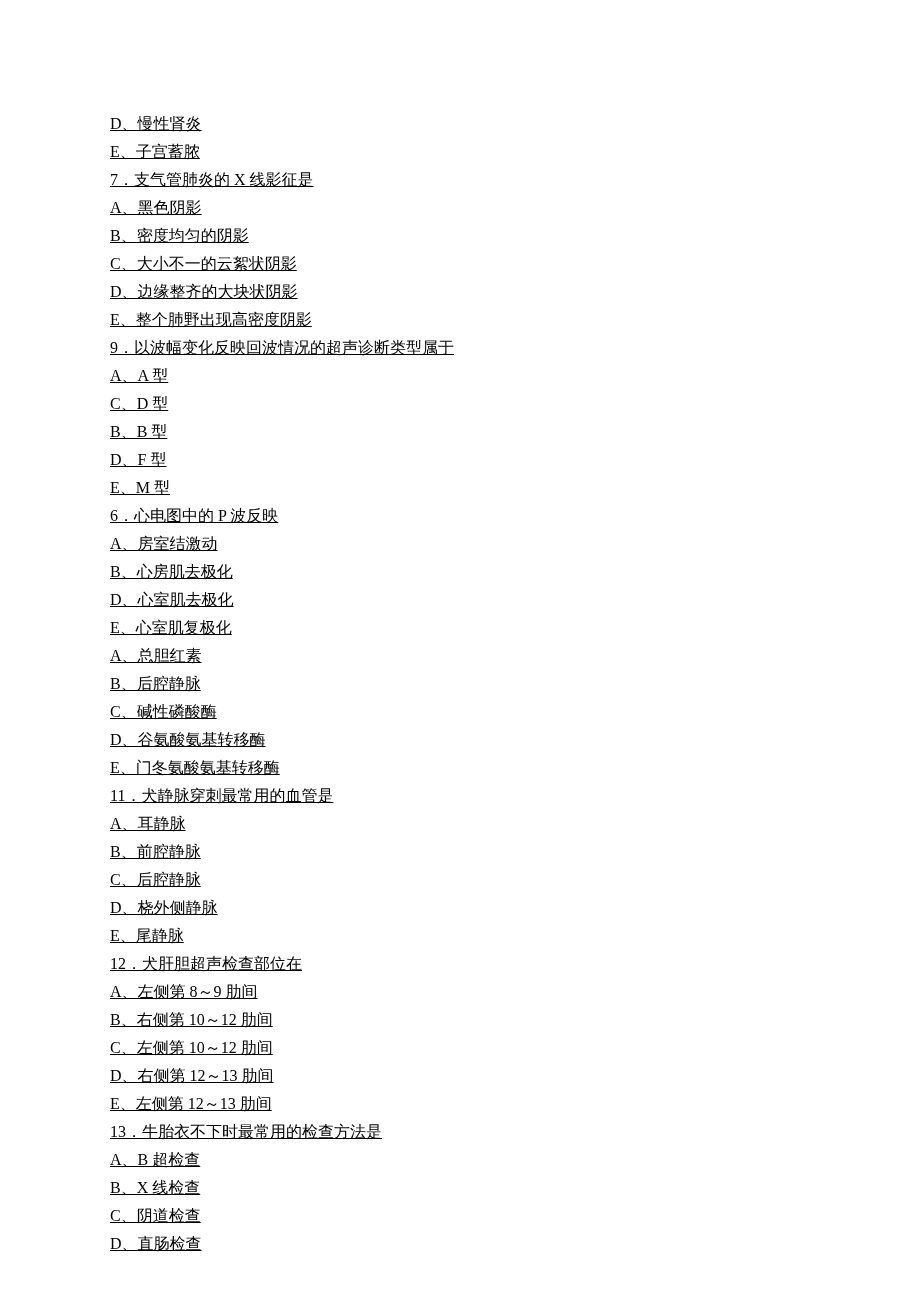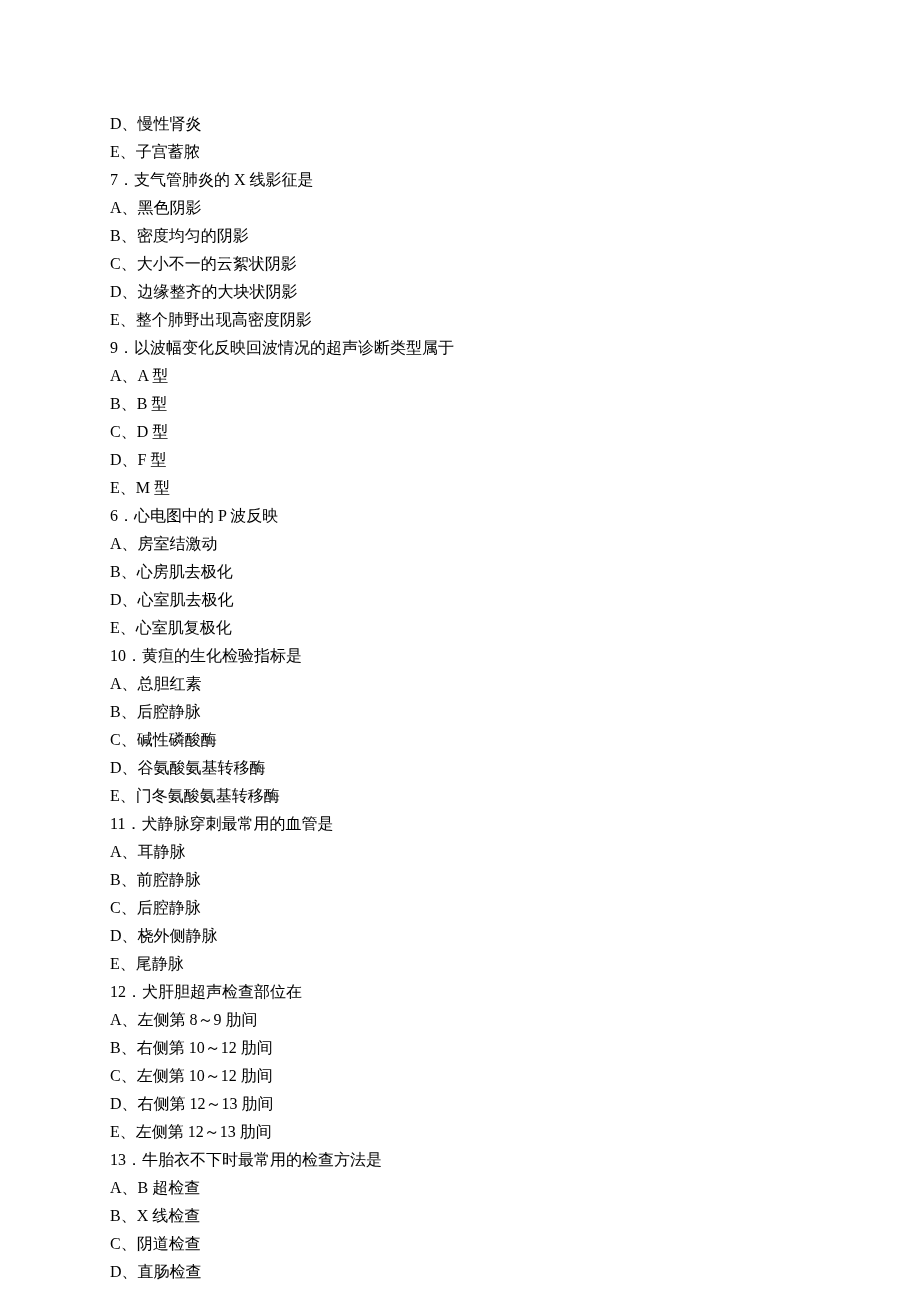--- a/index.html
+++ b/index.html
@@ -13,47 +13,47 @@
   }
   .page {
     width: 920px;
     min-height: 1302px;
     padding: 110px 100px 60px 110px;
     box-sizing: border-box;
     position: relative;
   }
   .line {
     white-space: pre-wrap;
+    text-decoration: underline;
   }
 </style>
 </head>
 <body>
 
 <div class="page">
   <div id="content">
       <div class="line">D、慢性肾炎</div>
       <div class="line">E、子宫蓄脓</div>
       <div class="line">7．支气管肺炎的 X 线影征是</div>
       <div class="line">A、黑色阴影</div>
       <div class="line">B、密度均匀的阴影</div>
       <div class="line">C、大小不一的云絮状阴影</div>
       <div class="line">D、边缘整齐的大块状阴影</div>
       <div class="line">E、整个肺野出现高密度阴影</div>
       <div class="line">9．以波幅变化反映回波情况的超声诊断类型属于</div>
       <div class="line">A、A 型</div>
+      <div class="line">C、D 型</div>
       <div class="line">B、B 型</div>
-      <div class="line">C、D 型</div>
       <div class="line">D、F 型</div>
       <div class="line">E、M 型</div>
       <div class="line">6．心电图中的 P 波反映</div>
       <div class="line">A、房室结激动</div>
       <div class="line">B、心房肌去极化</div>
       <div class="line">D、心室肌去极化</div>
       <div class="line">E、心室肌复极化</div>
-      <div class="line">10．黄疸的生化检验指标是</div>
       <div class="line">A、总胆红素</div>
       <div class="line">B、后腔静脉</div>
       <div class="line">C、碱性磷酸酶</div>
       <div class="line">D、谷氨酸氨基转移酶</div>
       <div class="line">E、门冬氨酸氨基转移酶</div>
       <div class="line">11．犬静脉穿刺最常用的血管是</div>
       <div class="line">A、耳静脉</div>
       <div class="line">B、前腔静脉</div>
       <div class="line">C、后腔静脉</div>
       <div class="line">D、桡外侧静脉</div>

